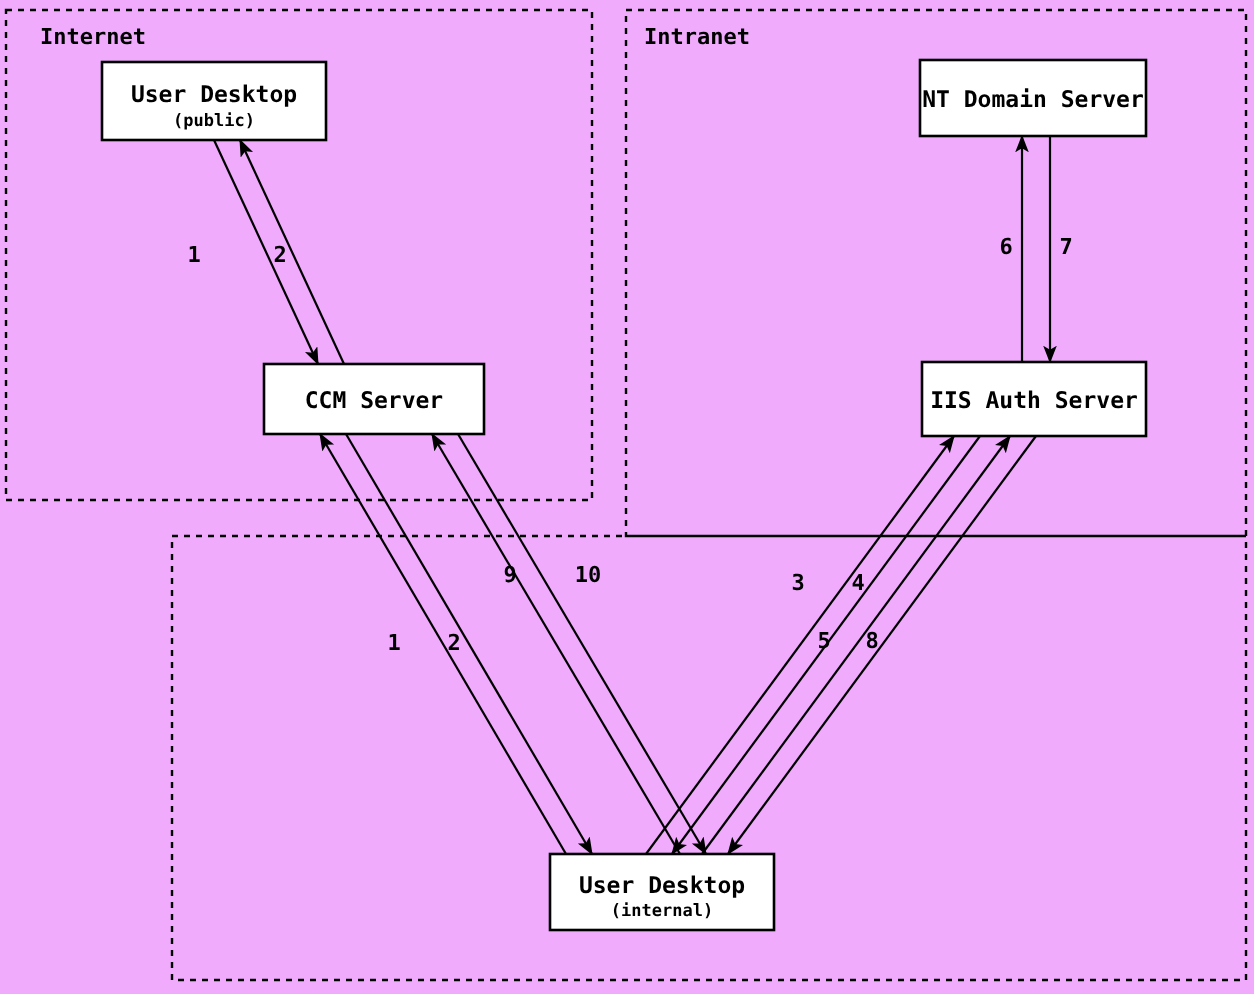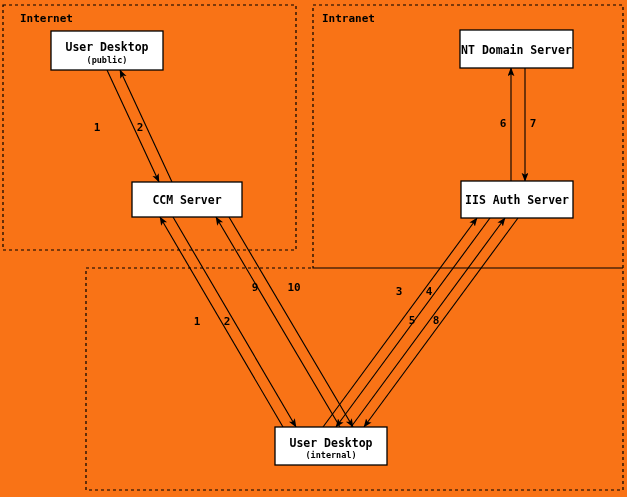--- a/index.html
+++ b/index.html
@@ -4,21 +4,21 @@
 <style>
   html, body {
     margin: 0;
     padding: 0;
     background: #ffffff;
   }
   #diagram-root {
     position: relative;
     width: 627px;
     height: 497px;
-    background: #f97316;
+    background: #f0abfc;
     overflow: hidden;
     font-family: "DejaVu Sans Mono", "Liberation Mono", monospace;
   }
   svg#diagram-svg {
     display: block;
     width: 627px;
     height: 497px;
   }
   .zone-rect {
     fill: none;

